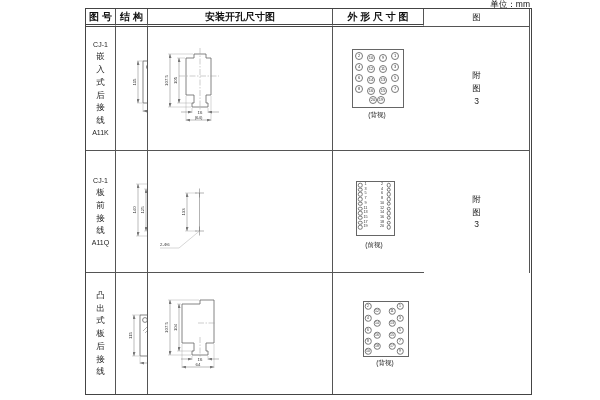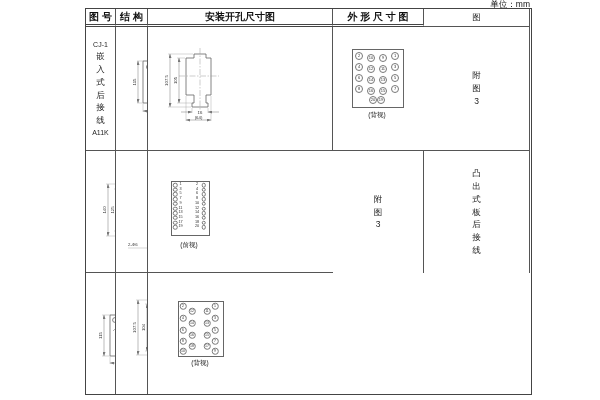--- a/index.html
+++ b/index.html
@@ -134,20 +134,25 @@
           <div class="tc" style="left: 50px; top: 64px;">15</div>
           <div class="tc" style="left: 62px; top: 62px;">7</div>
           <div class="tc" style="left: 40px; top: 73px;">20</div>
           <div class="tc" style="left: 48px; top: 73px;">19</div>
         </div>
       <div class="tview" style="left:44px;top:84px;">(背视)</div>
     </div>
 
     <div class="c fig">
       <div class="stack">附图3</div>
+    </div>
+    <div class="c struct">
+      <div class="model">CJ-1</div>
+      <div class="stack">板前接线</div>
+      <div class="code">A11Q</div>
     </div>
     <div class="c">
       <svg width="184" height="120" viewBox="0 0 184 120">
         <defs>
             <marker id="o2" markerWidth="4" markerHeight="3" refX="4" refY="1.5" orient="auto-start-reverse" markerUnits="userSpaceOnUse">
               <path d="M0,0 L4,1.5 L0,3 Z" fill="#777"></path>
             </marker>
           </defs>
         <g>
           <path class="ln" d="M41,33 H64 L70,41 V77 L64,85 H41 L35,77 V41 Z"></path>

